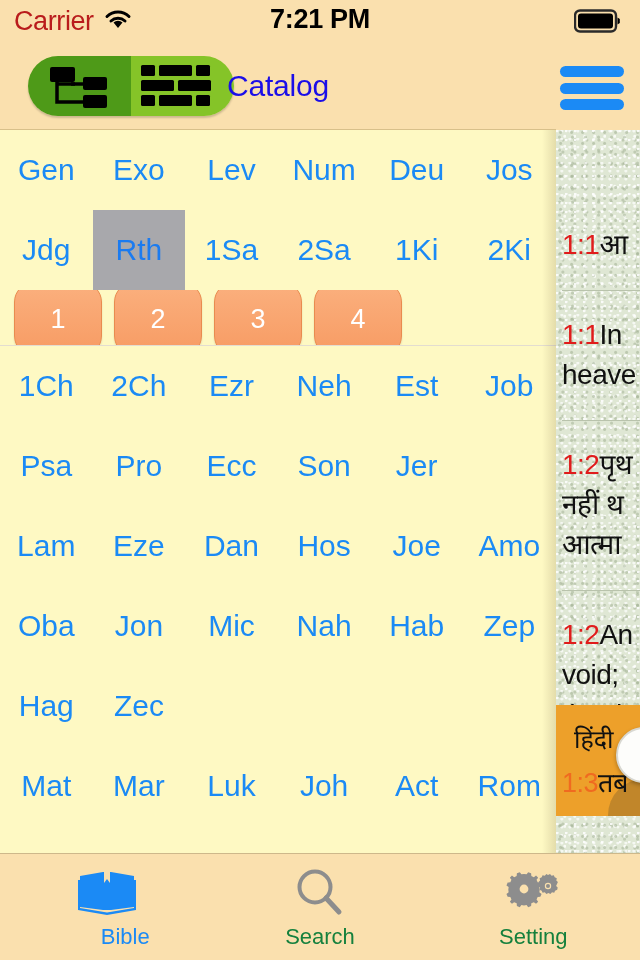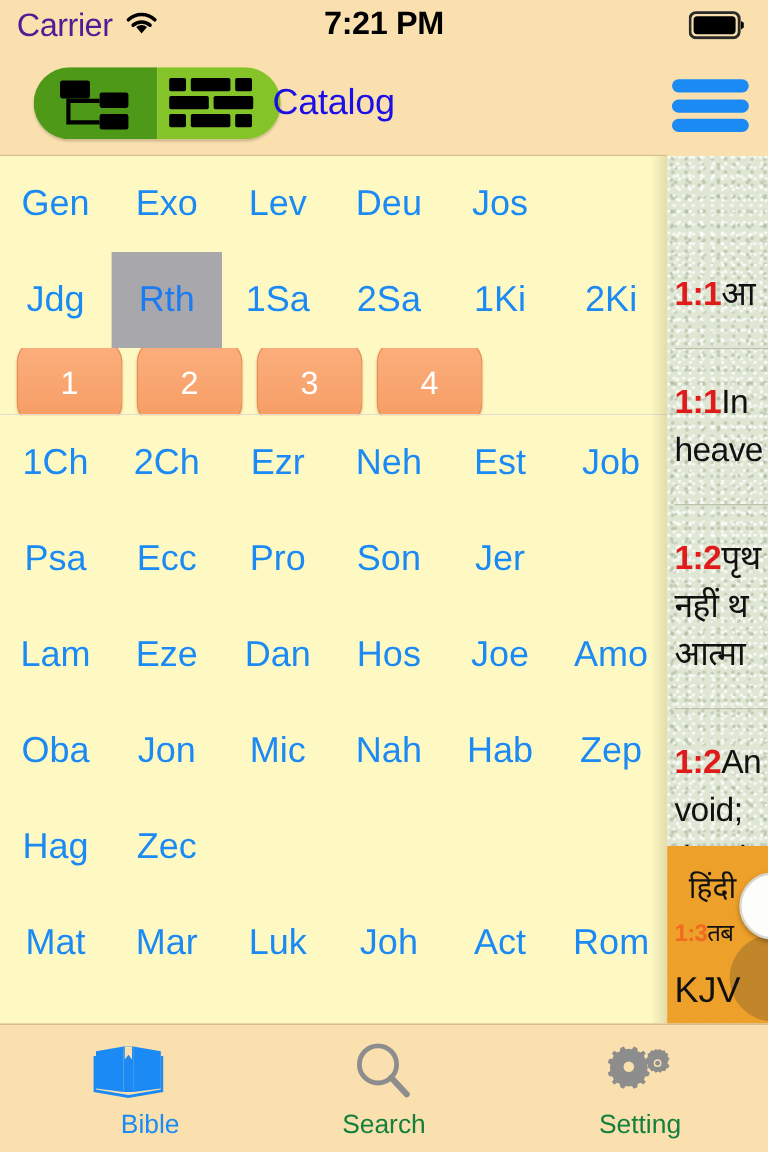--- a/index.html
+++ b/index.html
@@ -20,21 +20,21 @@
     position:absolute; left:0; top:0; width:640px; height:42px;
     background:#fae0ae;
     z-index:40;
   }
   #status-left {
     position:absolute; left:14px; top:4px;
     display:flex; align-items:center; gap:9px;
     height:34px;
   }
   #carrier-label {
-    font-size:27px; color:#4c1d95; letter-spacing:-0.4px;
+    font-size:27px; color:#b91c1c; letter-spacing:-0.4px;
   }
   #wifi-icon { display:block; }
   #status-time {
     position:absolute; left:0; top:4px; width:640px;
     text-align:center; font-size:27px; font-weight:bold; color:#000;
     letter-spacing:-0.3px;
   }
   #battery-icon {
     position:absolute; right:18px; top:9px;
   }
@@ -148,41 +148,41 @@
       radial-gradient(circle at 88% 63%, rgba(255,255,255,.8) 1px, transparent 2px),
       radial-gradient(circle at 57% 84%, rgba(160,175,145,.5) 1px, transparent 2px);
     background-size:9px 9px, 11px 11px, 8px 8px, 13px 13px, 10px 10px, 12px 12px;
   }
   .verse-block {
     position:absolute; left:6px; width:110px;
     font-size:28px; line-height:40px;
     color:#111; letter-spacing:-0.5px;
     white-space:nowrap;
   }
-  .verse-num { color:#e01b1b; font-weight:bold;text-align:center; }
+  .verse-num { color:#e01b1b; font-weight:normal;text-align:center; }
   .verse-sep {
     position:absolute; left:6px; width:84px; height:1px;
     background:#b9c3ac;
   }
 
   
   #translation-overlay {
-    position:absolute; left:556px; top:705px; width:84px; height:148px;
+    position:absolute; left:556px; top:705px; width:84px; height:111px;
     background:#eda02a;
     overflow:hidden;
     z-index:20;
     padding-left:44px;
   }
   #trans-hindi {
     position:absolute; left:18px; top:16px;
     font-size:25px; color:#111; white-space:nowrap;
   }
   #trans-verse {
     position:absolute; left:6px; top:58px;
-    font-size:20px; color:#111; white-space:nowrap; letter-spacing:-0.5px;
+    font-size:27px; color:#111; white-space:nowrap; letter-spacing:-0.5px;
   }
   #trans-verse .verse-num { color:#f06a20; }
   #trans-kjv {
     position:absolute; left:6px; top:104px;
     font-size:30px; color:#111; white-space:nowrap;
   }
   #trans-knob {
     position:absolute; left:60px; top:22px;
     width:56px; height:56px; border-radius:50%;
     background:#fdfdfb;
@@ -307,20 +307,21 @@
     <div id="trans-kjv">KJV</div>
     <div id="trans-knob"></div>
   </div>
 
   <div id="book-panel">
     <div id="grid-top">
         <div class="book-row">
           <div class="book-cell">Gen</div>
           <div class="book-cell">Exo</div>
           <div class="book-cell">Lev</div>
+          <div class="book-cell">Num</div>
           <div class="book-cell">Deu</div>
           <div class="book-cell">Jos</div>
         </div>
         <div class="book-row">
           <div class="book-cell">Jdg</div>
           <div class="book-cell selected">Rth</div>
           <div class="book-cell">1Sa</div>
           <div class="book-cell">2Sa</div>
           <div class="book-cell">1Ki</div>
           <div class="book-cell">2Ki</div>
@@ -336,22 +337,22 @@
         <div class="book-row">
           <div class="book-cell">1Ch</div>
           <div class="book-cell">2Ch</div>
           <div class="book-cell">Ezr</div>
           <div class="book-cell">Neh</div>
           <div class="book-cell">Est</div>
           <div class="book-cell">Job</div>
         </div>
         <div class="book-row">
           <div class="book-cell">Psa</div>
+          <div class="book-cell">Pro</div>
           <div class="book-cell">Ecc</div>
-          <div class="book-cell">Pro</div>
           <div class="book-cell">Son</div>
           <div class="book-cell">Jer</div>
         </div>
         <div class="book-row">
           <div class="book-cell">Lam</div>
           <div class="book-cell">Eze</div>
           <div class="book-cell">Dan</div>
           <div class="book-cell">Hos</div>
           <div class="book-cell">Joe</div>
           <div class="book-cell">Amo</div>

